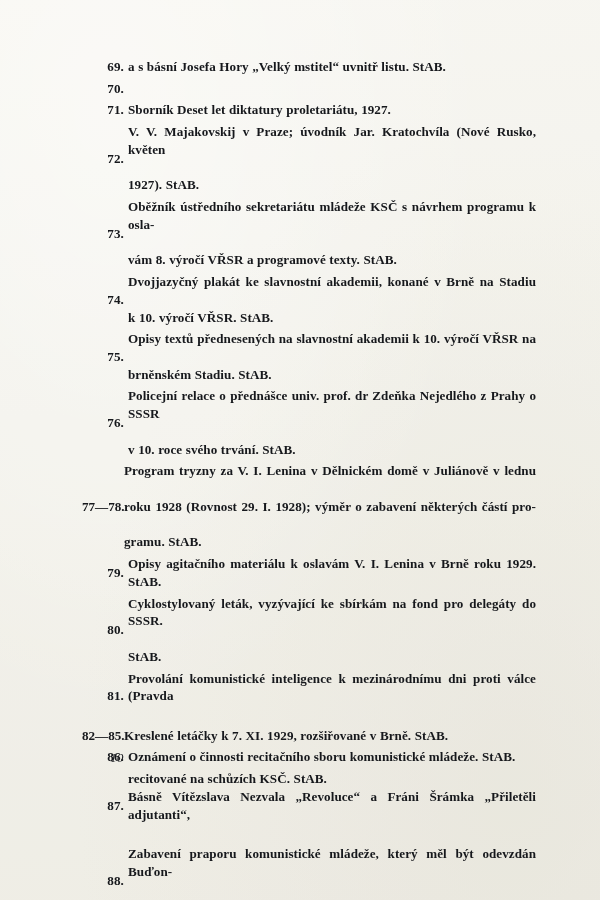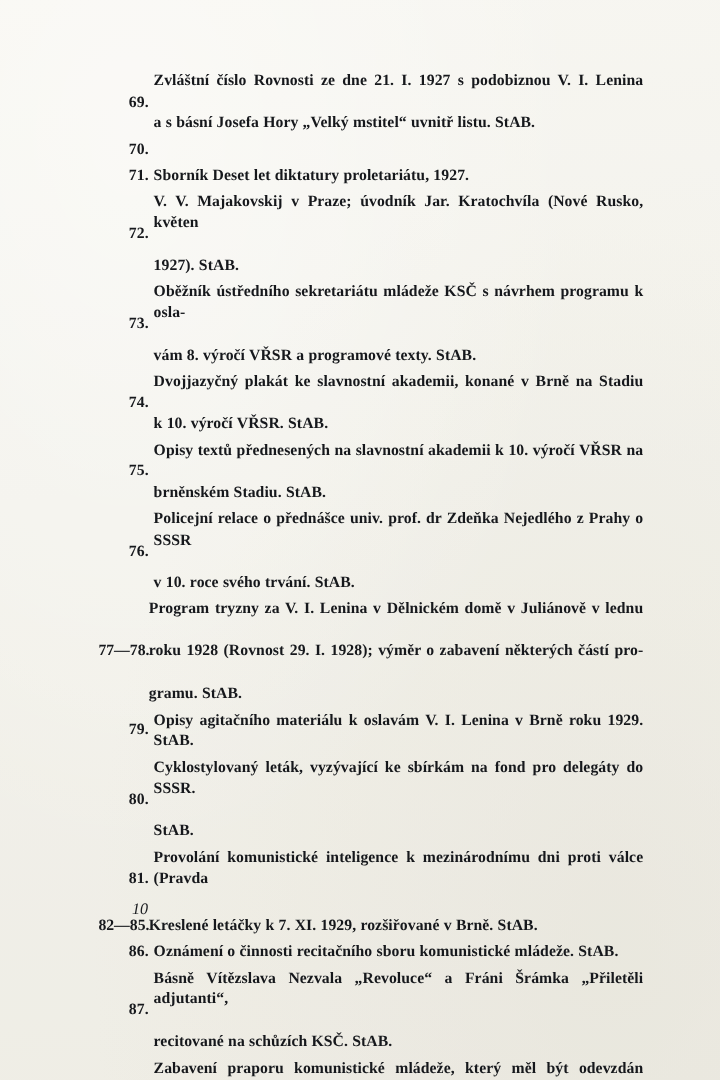--- a/index.html
+++ b/index.html
@@ -97,21 +97,20 @@
 </head>
 <body>
 
 <div class="page">
   <div class="paper-grain"></div>
 
   <div class="content" id="entry-list">
       <div class="entry">
         <div class="num">69.</div>
         <div class="body">
-          <span class="jline">Zvláštní číslo Rovnosti ze dne 21. I. 1927 s podobiznou V. I. Lenina</span>
           <span class="jline last">a s básní Josefa Hory „Velký mstitel“ uvnitř listu. StAB.</span>
         </div>
       </div>
       <div class="entry">
         <div class="num">70.</div>
         <div class="body">
         </div>
       </div>
       <div class="entry">
         <div class="num">71.</div>
@@ -189,22 +188,22 @@
       </div>
       <div class="entry">
         <div class="num">86.</div>
         <div class="body">
           <span class="jline last">Oznámení o činnosti recitačního sboru komunistické mládeže. StAB.</span>
         </div>
       </div>
       <div class="entry">
         <div class="num">87.</div>
         <div class="body">
+          <span class="jline last">recitované na schůzích KSČ. StAB.</span>
           <span class="jline">Básně Vítězslava Nezvala „Revoluce“ a Fráni Šrámka „Přiletěli adjutanti“,</span>
-          <span class="jline last">recitované na schůzích KSČ. StAB.</span>
         </div>
       </div>
       <div class="entry">
         <div class="num">88.</div>
         <div class="body">
           <span class="jline">Zabavení praporu komunistické mládeže, který měl být odevzdán Buďon-</span>
           <span class="jline last">némů pluku. (Komunistická mládež 15. V. 1925.) StAB.</span>
         </div>
       </div>
     </div>

